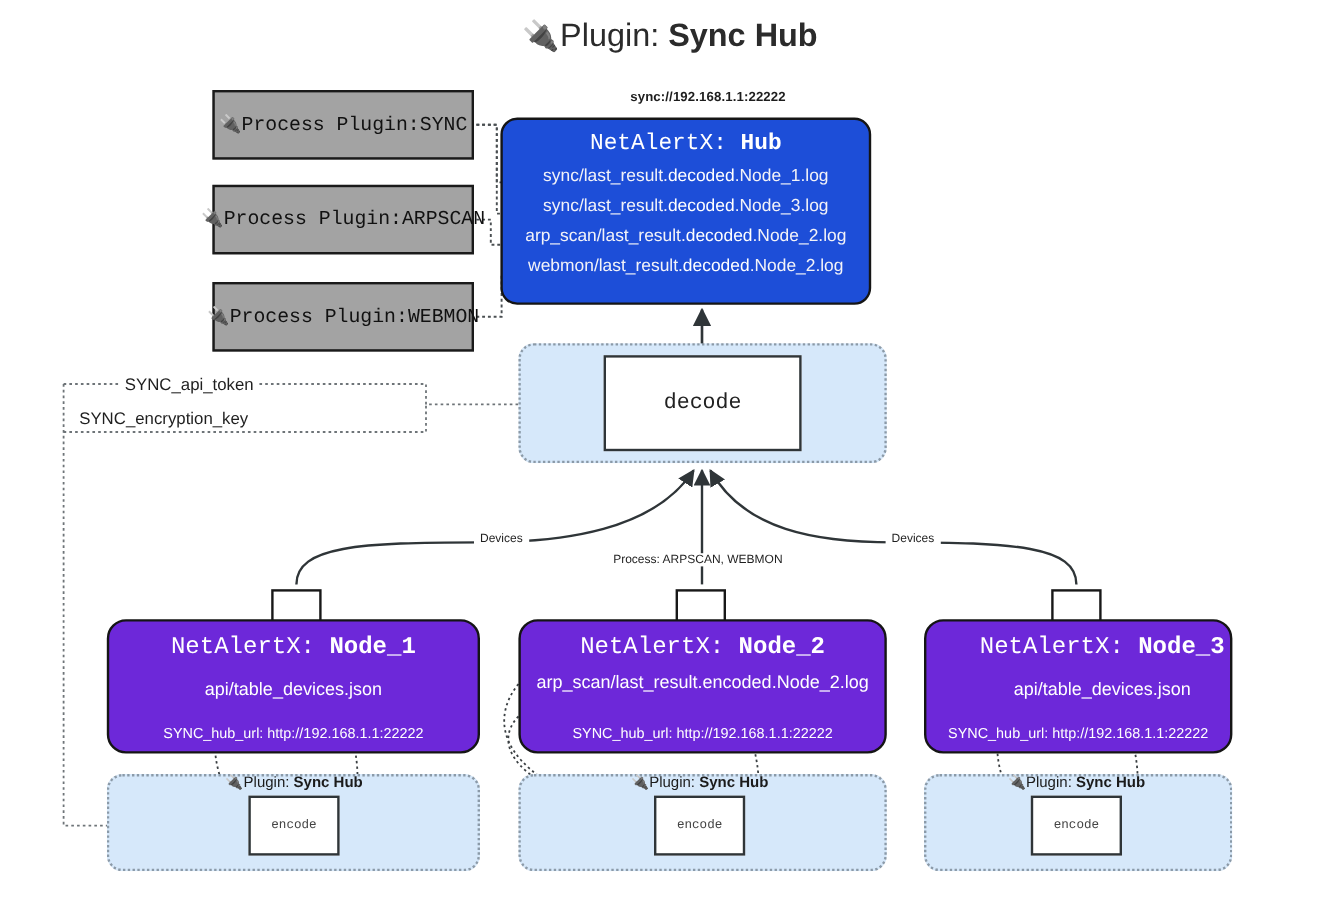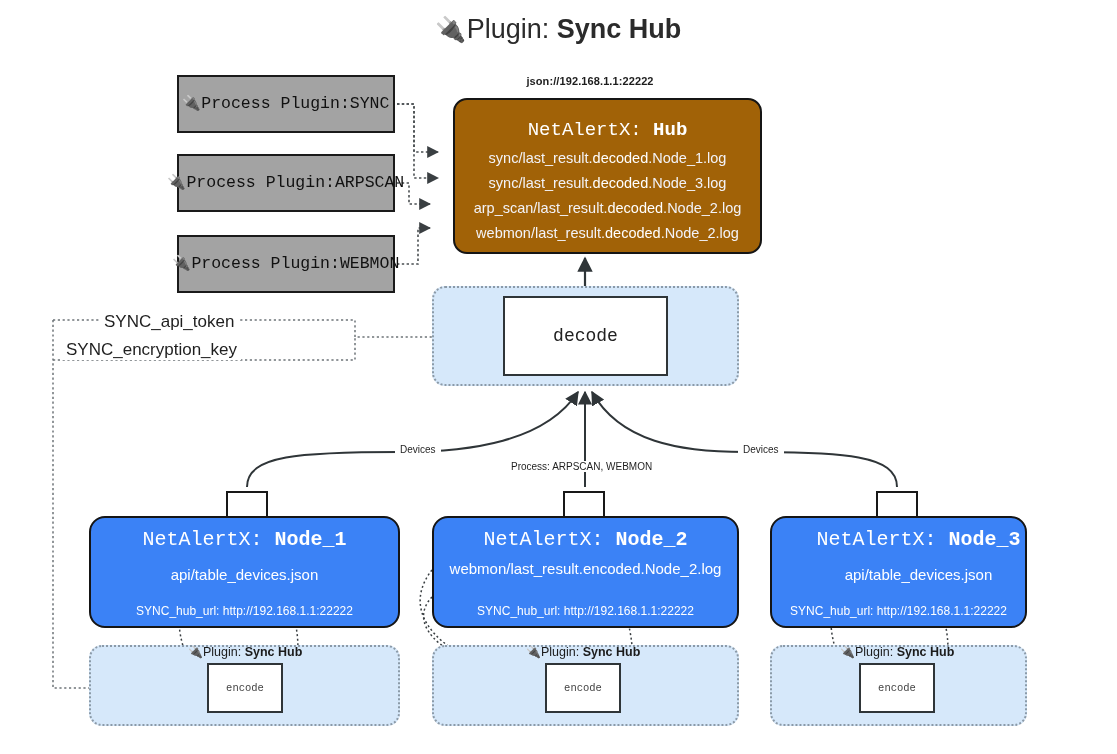--- a/index.html
+++ b/index.html
@@ -47,26 +47,26 @@
   #proc2{left:177px;top:154px;}
   #proc3{left:177px;top:235px;}
 
   
   #huburl{
     left:470px;top:75px;width:240px;
     text-align:center;font-size:11px;font-weight:600;color:#1d1d1d;
     letter-spacing:0.1px;
   }
   #hub{
-    left:453px;top:98px;width:309px;height:156px;
-    background:#a16207;
+    left:417px;top:98px;width:309px;height:156px;
+    background:#1d4ed8;
     border:2px solid #151515;
     border-radius:14px;
     color:#ffffff;
-    padding-top:19px;
+    padding-top:8px;
   }
   #hub .hubtitle{
     text-align:center;
     font-family:"Liberation Mono","DejaVu Sans Mono",monospace;
     font-size:19px;
     margin-bottom:5px;
     white-space:nowrap;
   }
   #hub .hubtitle b{font-weight:700;}
   #hub .logline{
@@ -88,40 +88,40 @@
   #decodebox{
     left:503px;top:296px;width:165px;height:80px;
     background:#ffffff;border:2px solid #2f3538;
     display:flex;align-items:center;justify-content:center;
     font-family:"Liberation Mono","DejaVu Sans Mono",monospace;
     font-size:18px;color:#222;
   }
 
   
   .tokenlabel{
-    font-size:17px;color:#1f1f1f;background:#ffffff;
+    font-size:14px;color:#1f1f1f;background:#ffffff;
     padding:0 4px;white-space:nowrap;
   }
   #tok1{left:100px;top:312px;}
   #tok2{left:62px;top:340px;text-align:right;}
 
   
   .edgelabel{
     font-size:10px;color:#1f1f1f;background:#ffffff;
     padding:0 5px;white-space:nowrap;
   }
   #lblDev1{left:395px;top:444px;}
   #lblDev2{left:738px;top:444px;}
   #lblPlugins{left:506px;top:461px;}
 
   
   .netnode{
     border:2px solid #151515;
     border-radius:16px;
-    background:#3b82f6;
+    background:#6d28d9;
     color:#ffffff;
     height:112px;
     padding-top:10px;
   }
   .netnode .ntitle{
     text-align:center;
     font-family:"Liberation Mono","DejaVu Sans Mono",monospace;
     font-size:20px;white-space:nowrap;
   }
   .netnode .ntitle b{font-weight:700;}
@@ -246,21 +246,21 @@
   <div class="node procbox" id="proc2">
     <div class="l1"><span class="plug">🔌</span><span>Process Plugin:</span></div>
     <div class="l2">ARPSCAN</div>
   </div>
 
   <div class="node procbox" id="proc3">
     <div class="l1"><span class="plug">🔌</span><span>Process Plugin:</span></div>
     <div class="l2">WEBMON</div>
   </div>
 
-  <div class="node" id="huburl">json://192.168.1.1:22222</div>
+  <div class="node" id="huburl">sync://192.168.1.1:22222</div>
 
   <div class="node" id="hub">
     <div class="hubtitle"><span>NetAlertX: </span><b>Hub</b></div>
 
     <div class="logline"><span>sync/last_result.</span><b>decoded</b><span>.Node_1.log</span></div>
 
     <div class="logline"><span>sync/last_result.</span><b>decoded</b><span>.Node_3.log</span></div>
 
     <div class="logline"><span>arp_scan/last_result.</span><b>decoded</b><span>.Node_2.log</span></div>
 
@@ -282,21 +282,21 @@
   <div class="node envelope" id="env3"></div>
 
   <div class="node netnode" id="node1">
     <div class="ntitle"><span>NetAlertX: </span><b>Node_1</b></div>
     <div class="nfile">api/table_devices.json</div>
     <div class="nurl">SYNC_hub_url: http://192.168.1.1:22222</div>
   </div>
 
   <div class="node netnode" id="node2">
     <div class="ntitle"><span>NetAlertX: </span><b>Node_2</b></div>
-    <div class="nfile">webmon/last_result.encoded.Node_2.log</div>
+    <div class="nfile">arp_scan/last_result.encoded.Node_2.log</div>
     <div class="nurl">SYNC_hub_url: http://192.168.1.1:22222</div>
   </div>
 
   <div class="node netnode" id="node3">
     <div class="ntitle"><span>NetAlertX: </span><b>Node_3</b></div>
     <div class="nfile">api/table_devices.json</div>
     <div class="nurl">SYNC_hub_url: http://192.168.1.1:22222</div>
   </div>
 
   <div class="node encwrap" id="encwrap1"></div>

